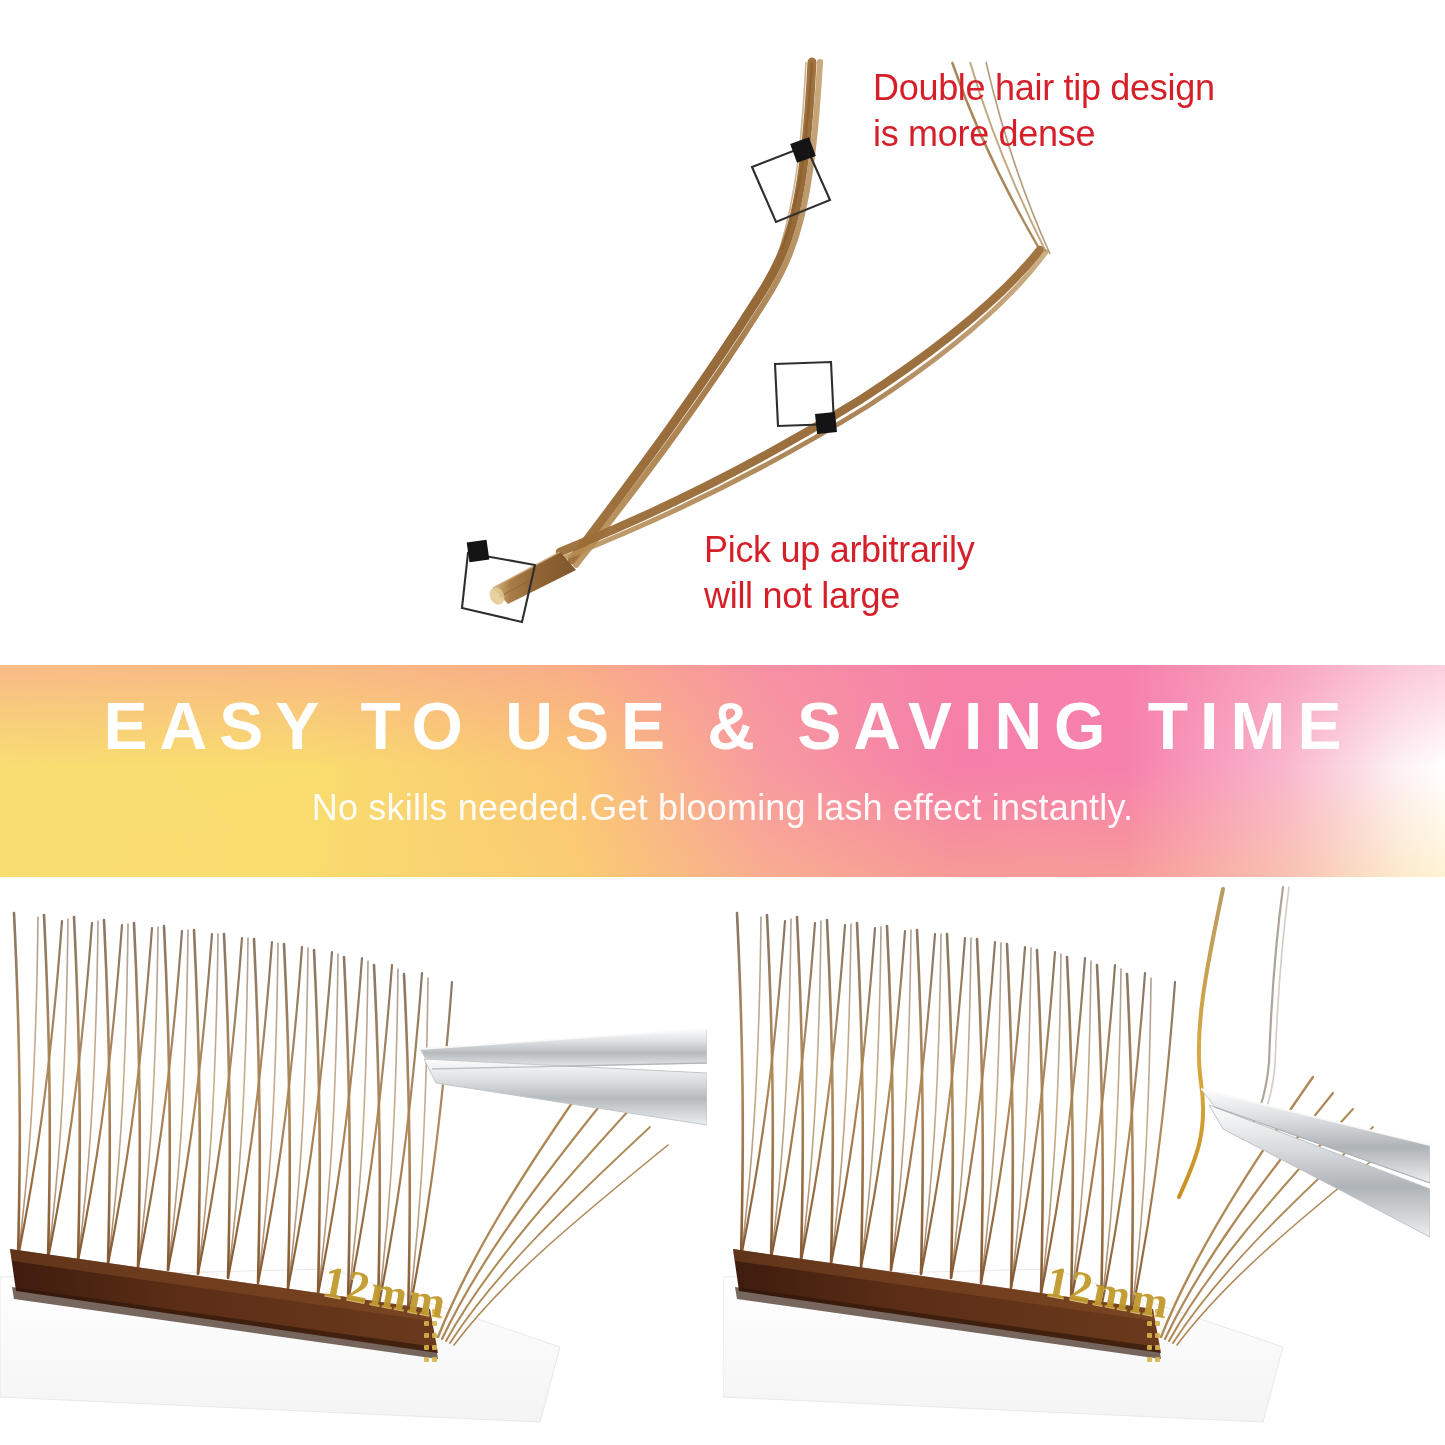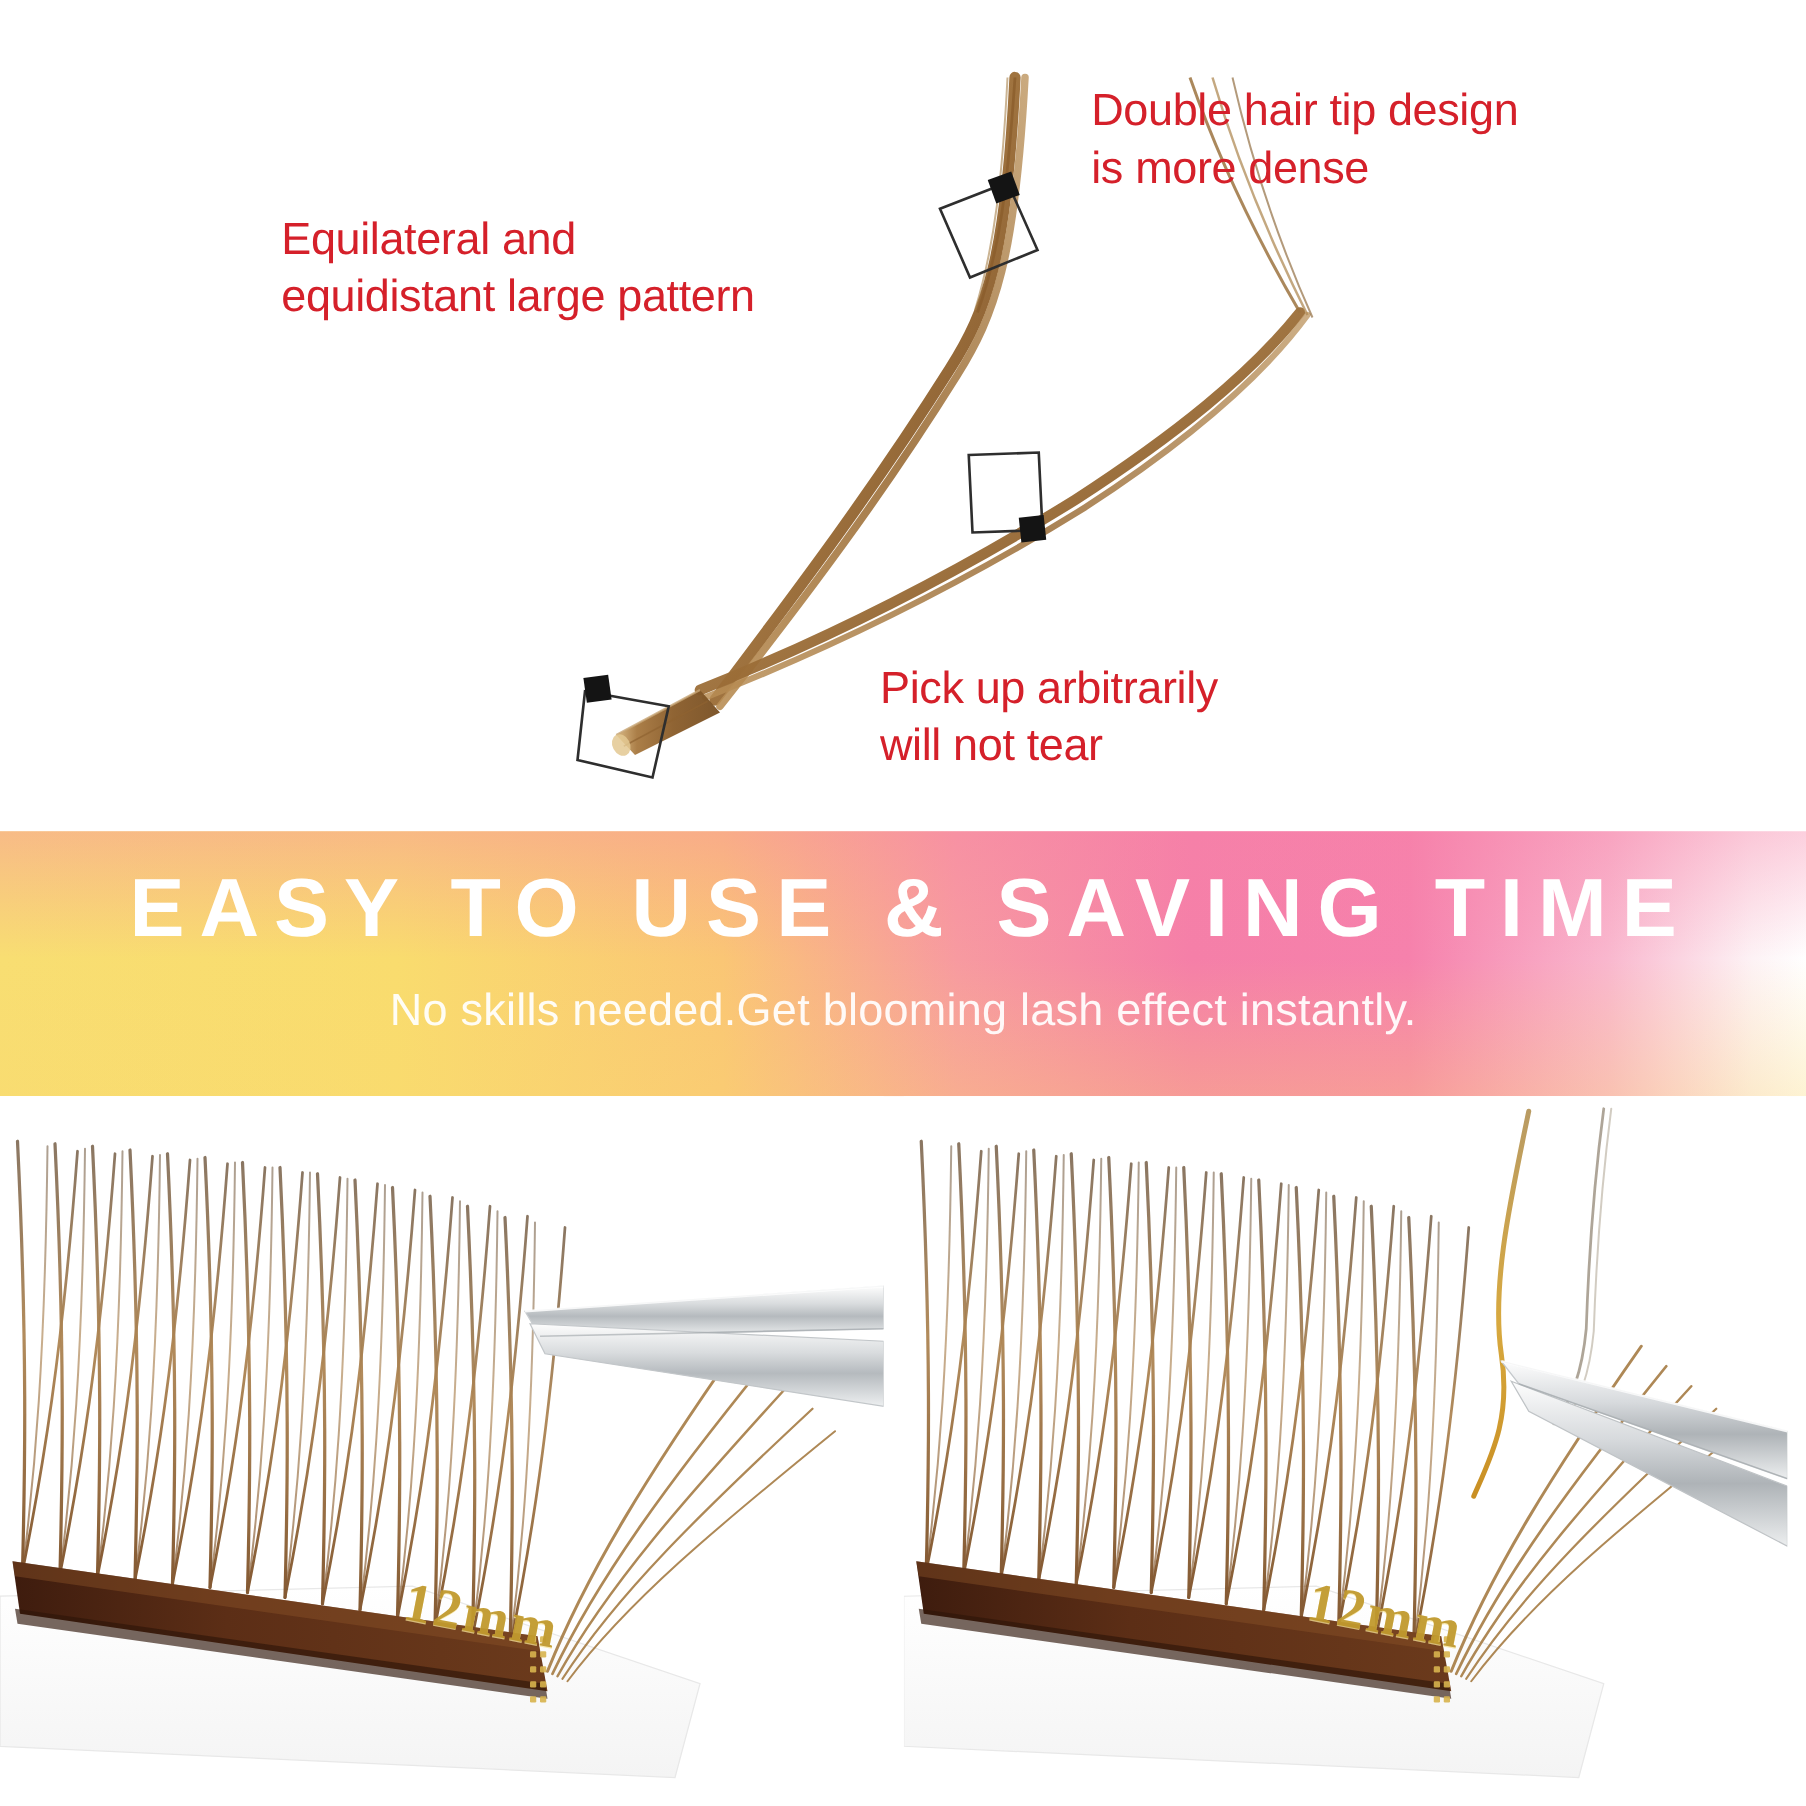--- a/index.html
+++ b/index.html
@@ -195,28 +195,26 @@
       <polygon points="775,364 831,362 834,424 778,426" fill="none" stroke="#2E2E2E" stroke-width="2.1"></polygon>
       <rect x="816" y="413" width="20" height="20" fill="#141414" transform="rotate(-6 826 423)"></rect>
     </g>
 
     <g>
       <polygon points="468,553 535,565 522,622 462,608" fill="none" stroke="#2E2E2E" stroke-width="2.1"></polygon>
       <rect x="468" y="541" width="20" height="20" fill="#141414" transform="rotate(-8 478 551)"></rect>
     </g>
   </svg>
 
-  <div class="callout-label label-equilateral">Equilateral and
-equidistant large pattern</div>
 
   <div class="callout-label label-double">Double hair tip design
 is more dense</div>
 
   <div class="callout-label label-pickup">Pick up arbitrarily
-will not tear</div>
+will not large</div>
 </div>
 
 <div class="banner">
   <div class="banner-title">EASY TO USE &amp; SAVING TIME</div>
   <div class="banner-subtitle">No skills needed.Get blooming lash effect instantly.</div>
 </div>
 
 <div class="photos">
 
   <div class="photo photo-left">

